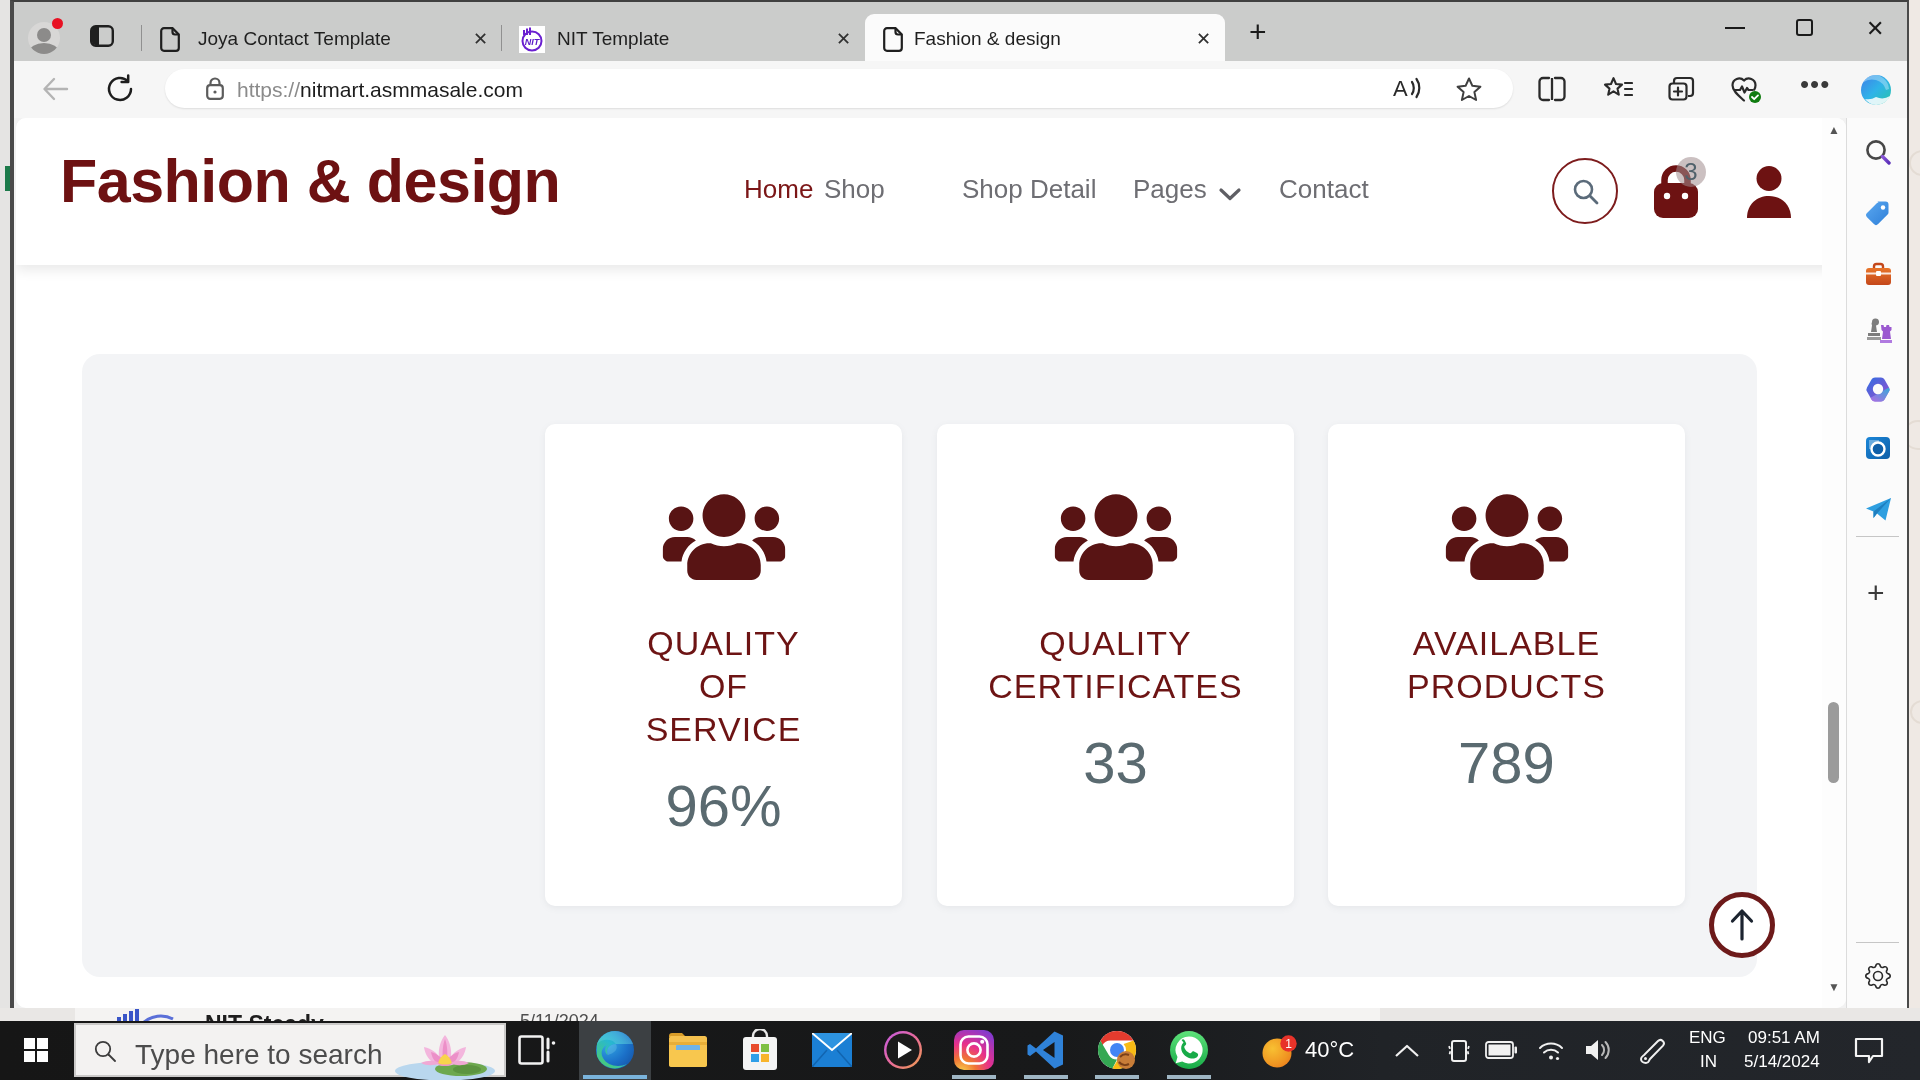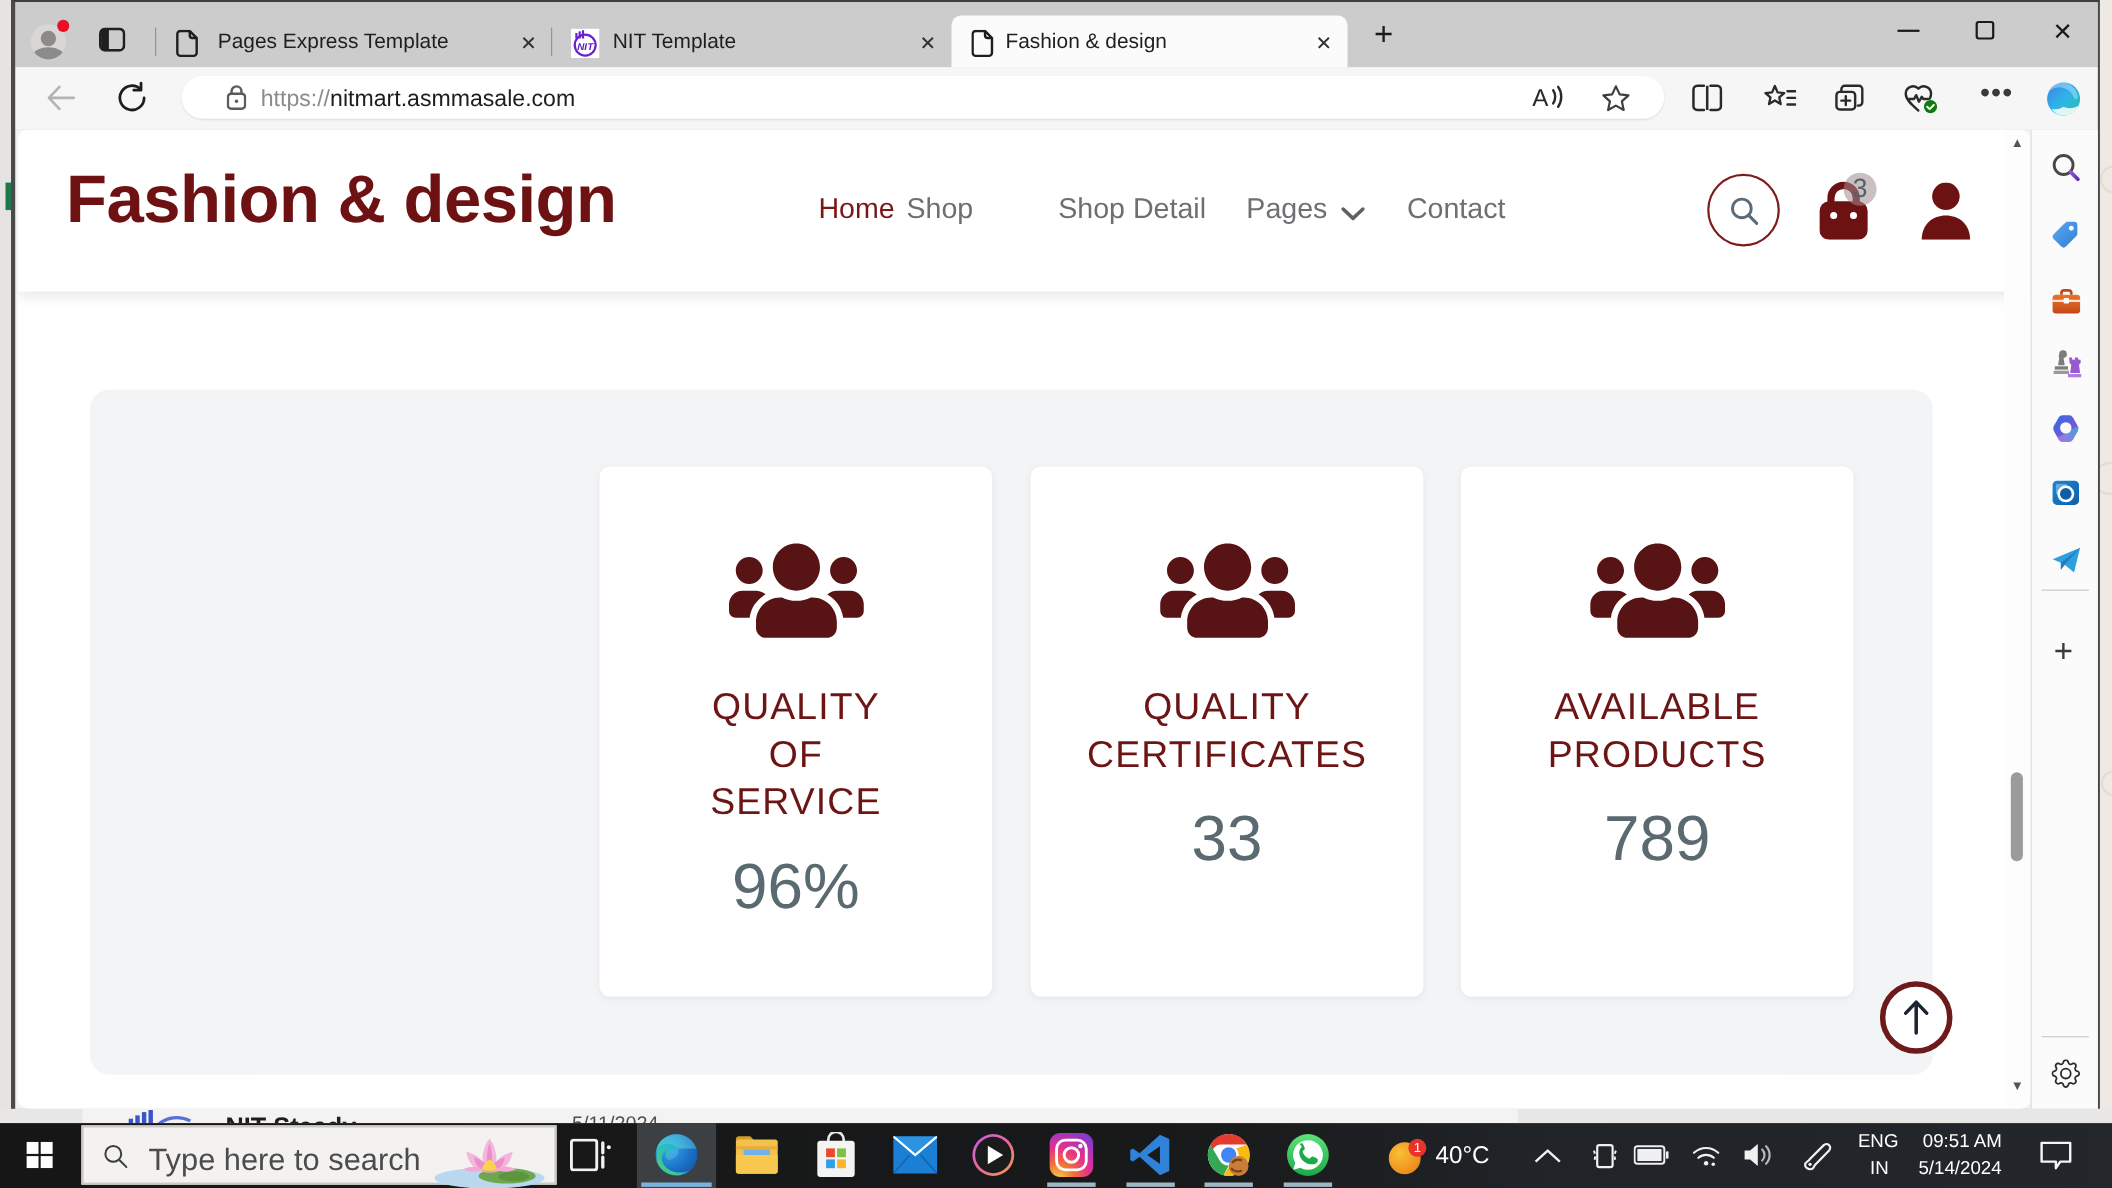--- a/index.html
+++ b/index.html
@@ -86,21 +86,21 @@
       <div class="abs" id="avdot"></div>
       <div class="abs" style="left:76px; top:23px;"><svg width="24" height="22" viewBox="0 0 24 22">
             <rect x="1.2" y="1.2" width="21.6" height="19.6" rx="4.5" fill="none" stroke="#1f1f1f" stroke-width="2.4"></rect>
             <path d="M2 5 a3.5 3.5 0 0 1 3.5-3.5 H9 V20 H5.5 A3.5 3.5 0 0 1 2 16.5 Z" fill="#1f1f1f"></path>
           </svg></div>
       <div class="abs vsep" style="left:127px;"></div>
       <div class="abs" id="pg1" style="left:146px; top:25px;"><svg width="22" height="25" viewBox="0 0 22 25">
             <path d="M4 1.2 H12.5 L18.8 7.5 V21 a2.8 2.8 0 0 1 -2.8 2.8 H4 a2.8 2.8 0 0 1 -2.8 -2.8 V4 A2.8 2.8 0 0 1 4 1.2 Z" fill="none" stroke="#1f1f1f" stroke-width="2.2"></path>
             <path d="M12.5 1.2 V5 a2.5 2.5 0 0 0 2.5 2.5 h3.8" fill="none" stroke="#1f1f1f" stroke-width="2.2"></path>
           </svg></div>
-      <div class="abs tabtxt" style="left:184px; top:26px;">Pages Express Template</div>
+      <div class="abs tabtxt" style="left:184px; top:26px;">Joya Contact Template</div>
       <div class="abs tclose" style="left:459px;">✕</div>
       <div class="abs vsep" style="left:487px;"></div>
       <div class="abs" id="nitfav" style="left:505px; top:24px;"><svg width="26" height="27" viewBox="0 0 26 27">
             <rect x="0" y="0" width="26" height="27" fill="#ffffff"></rect>
             <circle cx="13" cy="15" r="9.5" fill="none" stroke="#6a1fd0" stroke-width="2"></circle>
             <rect x="4" y="4" width="2" height="5" fill="#6a1fd0"></rect>
             <rect x="7" y="2.5" width="2" height="6.5" fill="#6a1fd0"></rect>
             <rect x="10" y="1.5" width="2" height="7.5" fill="#6a1fd0"></rect>
             <text x="13" y="19" font-size="9" font-weight="bold" font-style="italic" fill="#5a18c8" text-anchor="middle" font-family="Liberation Sans">NIT</text>
           </svg></div>

